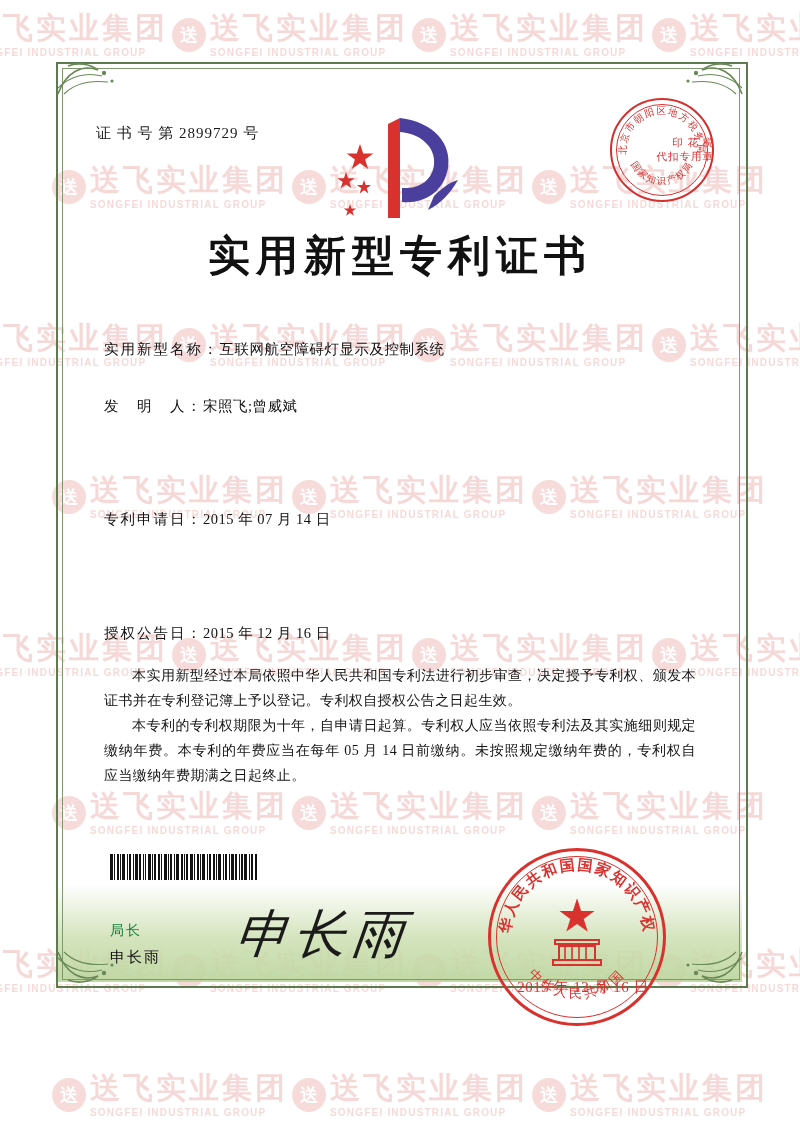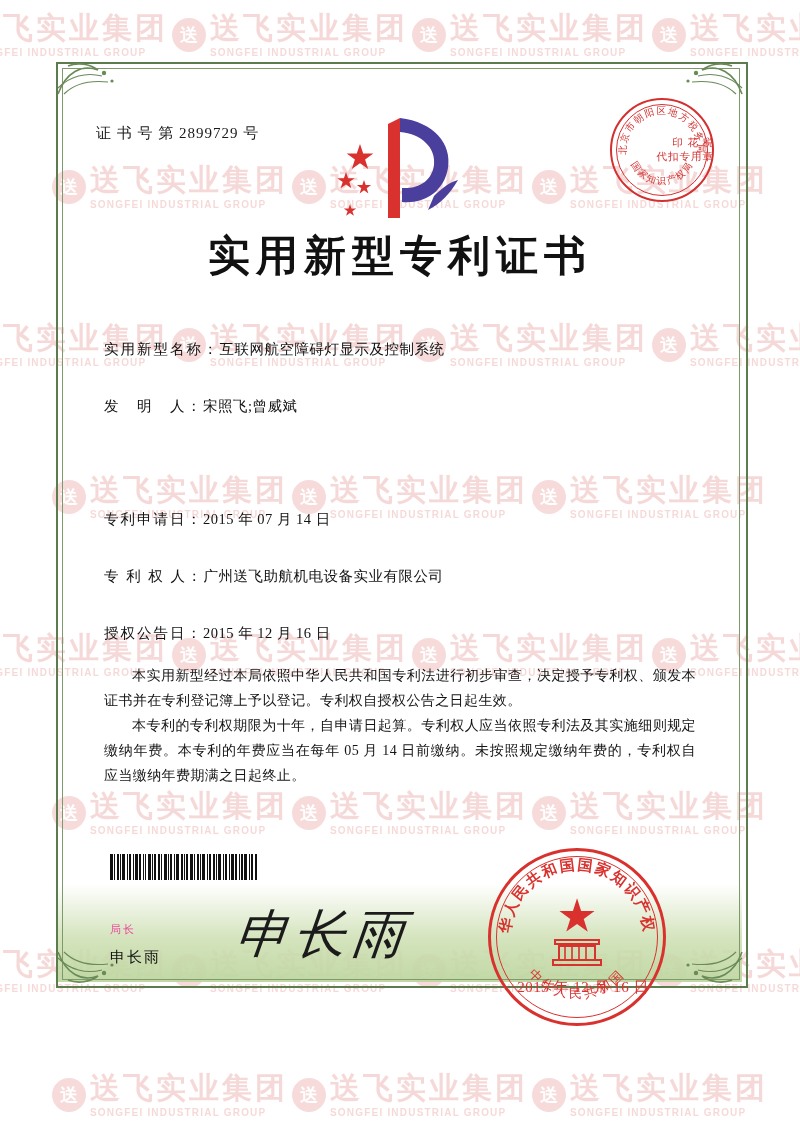--- a/index.html
+++ b/index.html
@@ -220,23 +220,23 @@
   .barcode i {
     display: block;
     height: 100%;
     background: #111;
   }
 
   .signer-title {
     position: absolute;
     left: 110px;
     top: 922px;
-    font-size: 11px;
+    font-size: 14px;
     letter-spacing: 2px;
-    color: #ec4899;
+    color: #15803d;
   }
   .signer-name {
     position: absolute;
     left: 110px;
     top: 948px;
     font-size: 15px;
     letter-spacing: 2px;
     color: #111;
   }
   .signature {
@@ -469,23 +469,20 @@
 
     <div class="field f1">
       <span class="lbl">实用新型名称：</span><span>互联网航空障碍灯显示及控制系统</span>
     </div>
     <div class="field f2">
       <span class="lbl">发　明　人：</span><span>宋照飞;曾威斌</span>
     </div>
     <div class="field f4">
       <span class="lbl">专利申请日：</span><span>2015 年 07 月 14 日</span>
     </div>
-    <div class="field f5">
-      <span class="lbl">专 利 权 人：</span><span>广州送飞助航机电设备实业有限公司</span>
-    </div>
     <div class="field f6">
       <span class="lbl">授权公告日：</span><span>2015 年 12 月 16 日</span>
     </div>
 
     <div class="para p1">本实用新型经过本局依照中华人民共和国专利法进行初步审查，决定授予专利权、颁发本证书并在专利登记簿上予以登记。专利权自授权公告之日起生效。</div>
     <div class="para p2">本专利的专利权期限为十年，自申请日起算。专利权人应当依照专利法及其实施细则规定缴纳年费。本专利的年费应当在每年 05 月 14 日前缴纳。未按照规定缴纳年费的，专利权自应当缴纳年费期满之日起终止。</div>
 
     <div class="barcode">
       <i style="width:3px"></i>
         <i style="width:1px;background:transparent"></i>

